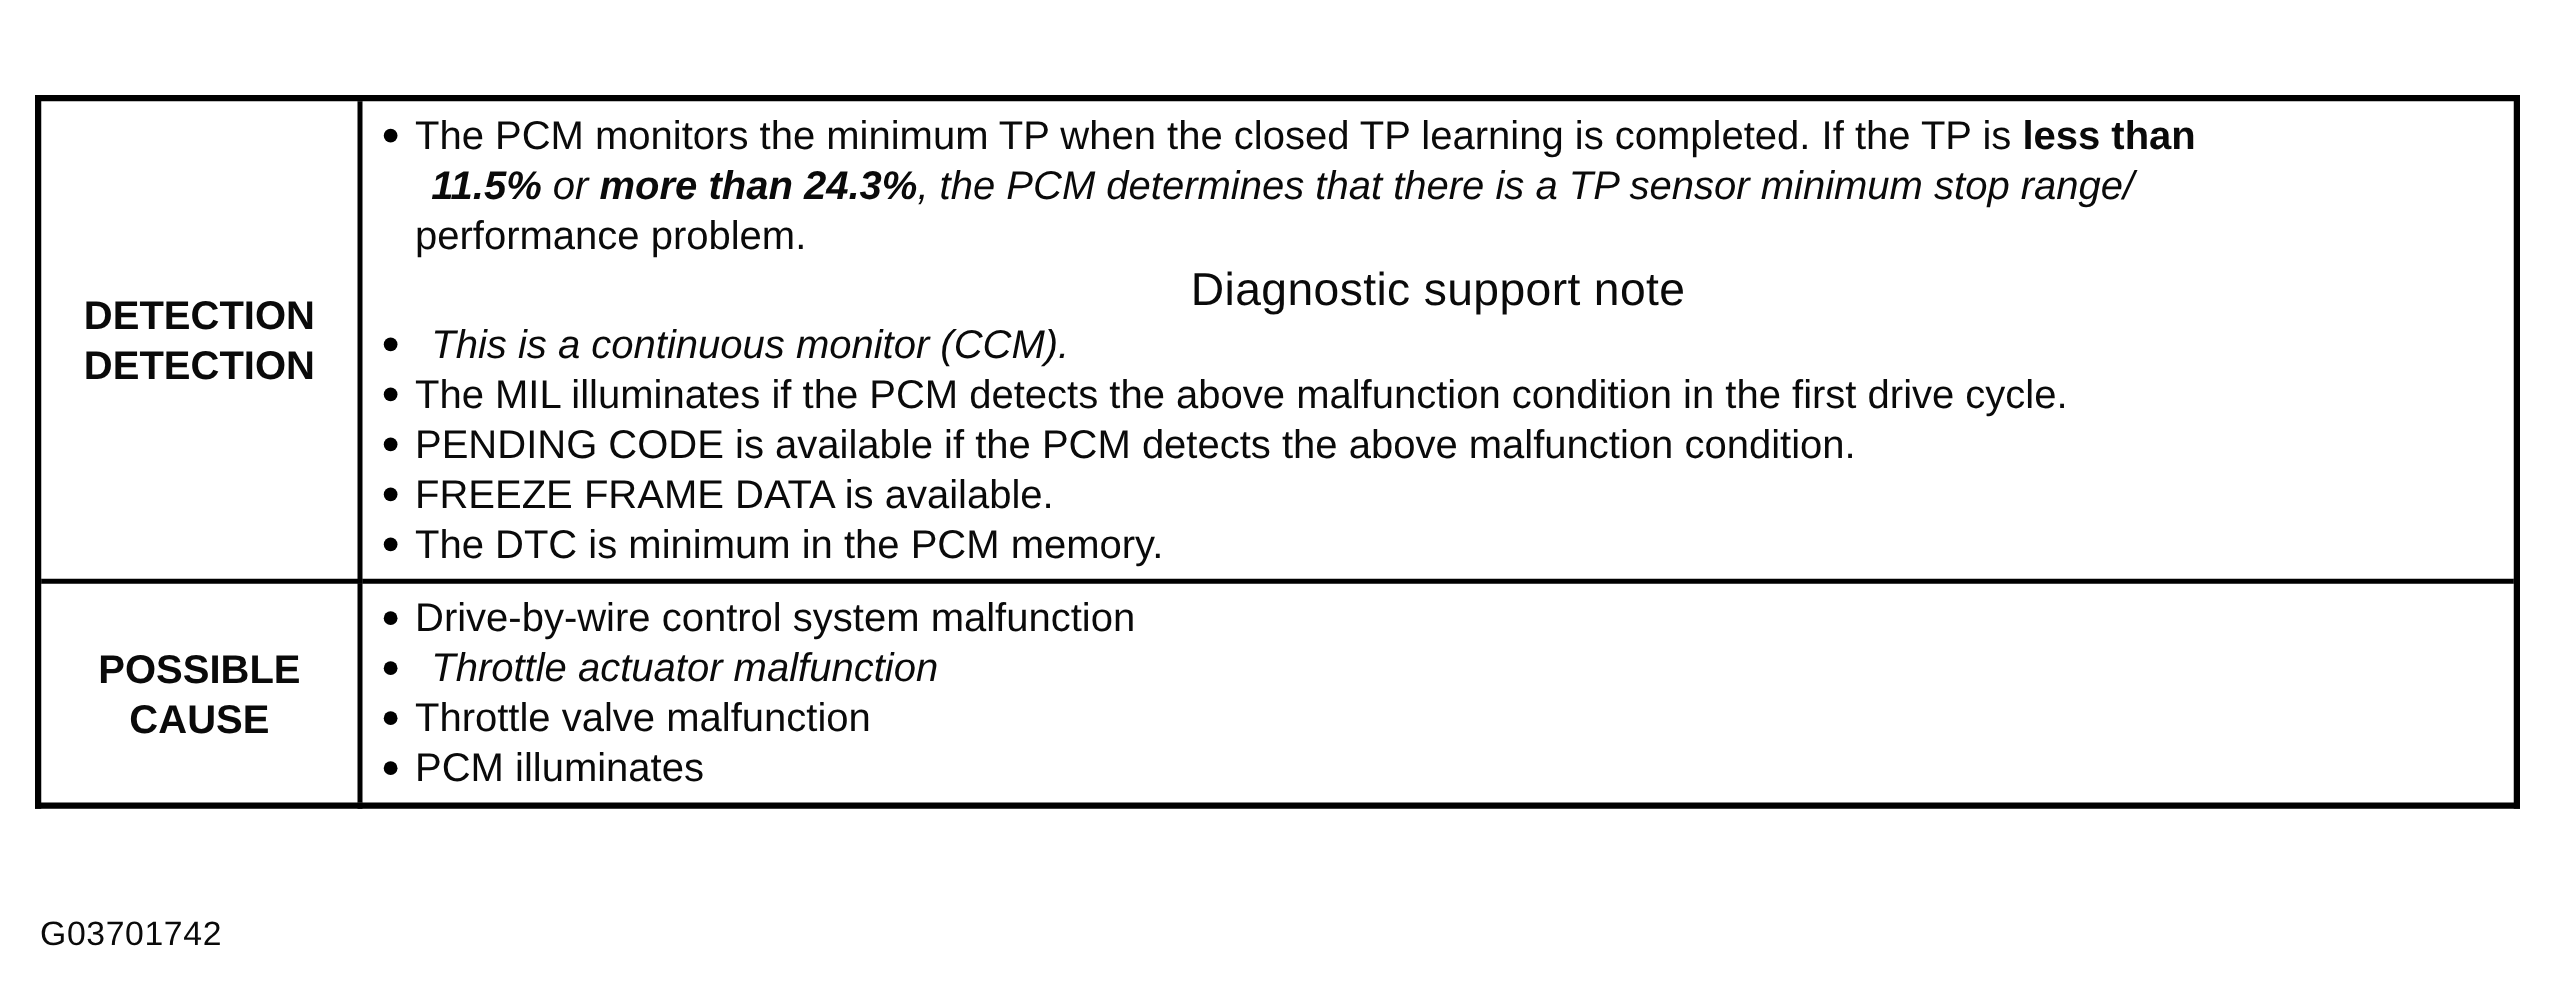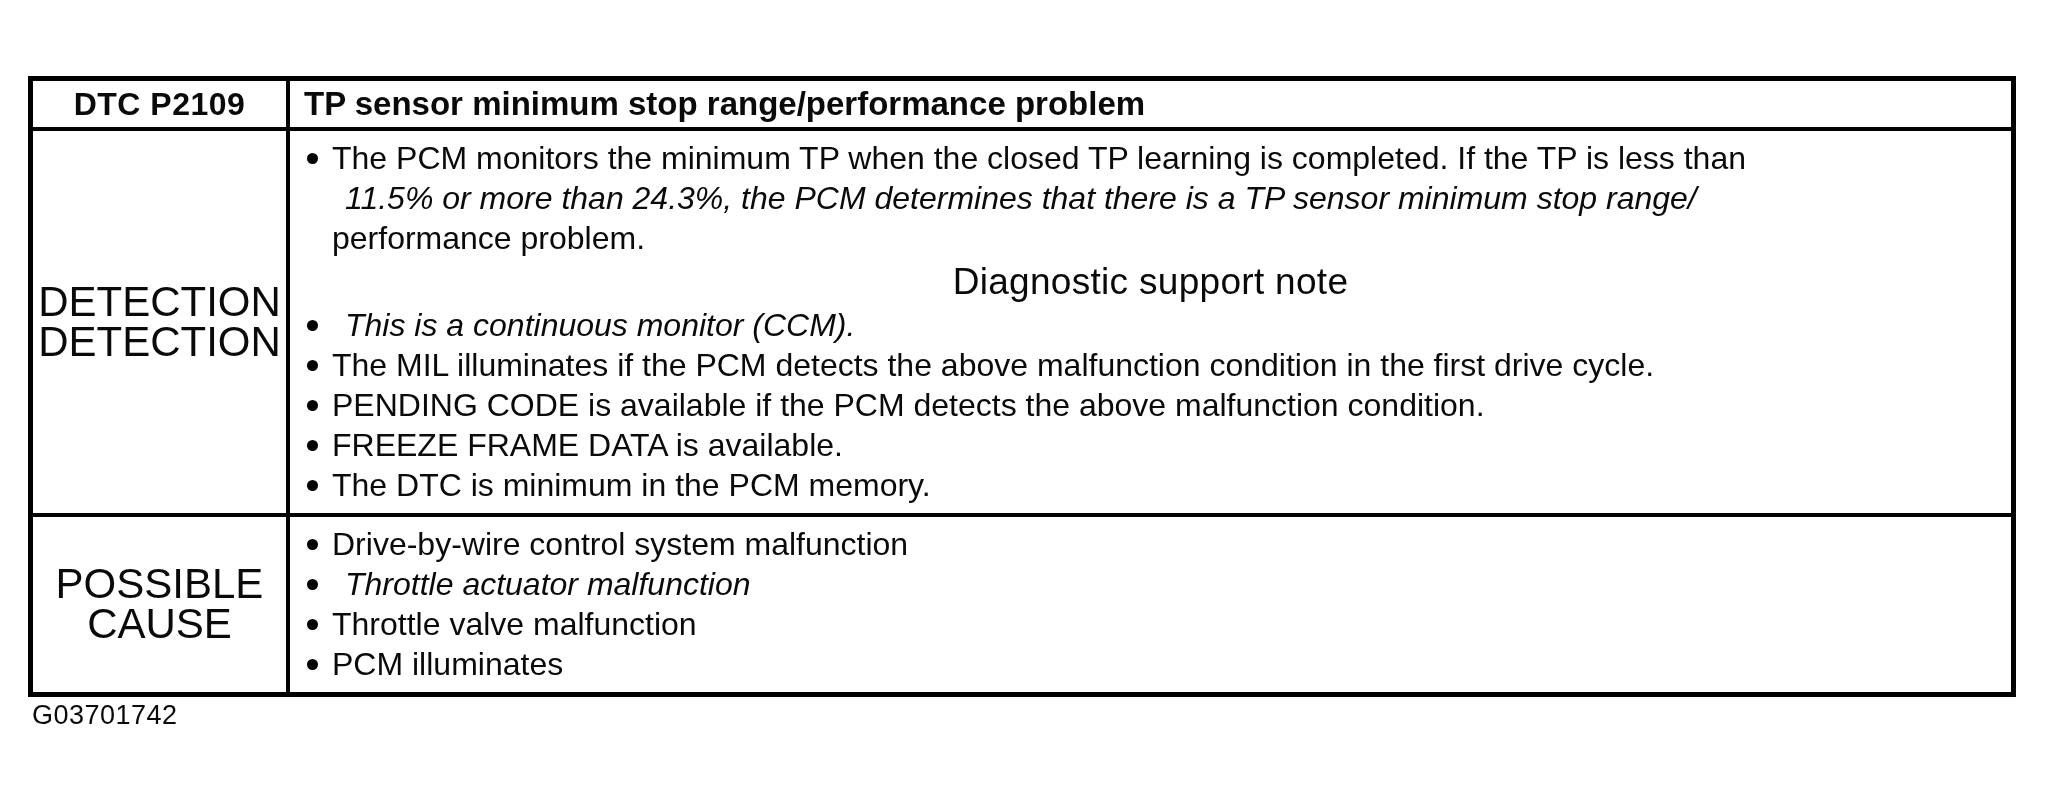--- a/index.html
+++ b/index.html
@@ -28,22 +28,22 @@
     vertical-align: middle;
     overflow: hidden;
   }
   .dtc-table { border: 5px solid #000; }
   tr.r-header { height: 50px; }
   tr.r-detect { height: 375px; }
   tr.r-cause  { height: 168px; }
   .c1 {
     width: 251px;
     text-align: center;
-    font-weight: normal;
-    font-size: 42px;
+    font-weight: bold;
+    font-size: 32px;
     line-height: 40px;
   }
   .hdr-code {
     font-size: 32px;
     font-weight: bold;
     letter-spacing: 0.5px;
   }
   .hdr-title {
     text-align: left;
     padding-left: 14px;
@@ -70,39 +70,35 @@
   .btext { flex: 1 1 auto; }
   .lines { flex: 1 1 auto; }
   .subhead {
     font-size: 37px;
     font-weight: normal;
     line-height: 47px;
     letter-spacing: 0.3px;
     text-align: center;
   }
   .it { font-style: italic; margin-left: 13px; }
-  .b  { font-weight: normal; }
+  .b  { font-weight: bold; }
   .figure-id {
     position: absolute;
     left: 32px;
-    top: 700px;
+    top: 732px;
     font-size: 27px;
     letter-spacing: 0.5px;
     text-align: right;
   }
 </style>
 </head>
 <body>
 
 <table class="dtc-table">
   <tbody>
-      <tr class="r-header">
-    <td class="c1 hdr-code">DTC P2109</td>
-    <td class="hdr-title">TP sensor minimum stop range/performance problem</td>
-  </tr>
 
   <tr class="r-detect">
     <td class="c1">
       <div>DETECTION</div>
       <div>DETECTION</div>
     </td>
     <td class="content">
       <div id="detect-bullet1">
             <div class="bullet-line">
               <span class="marker">

